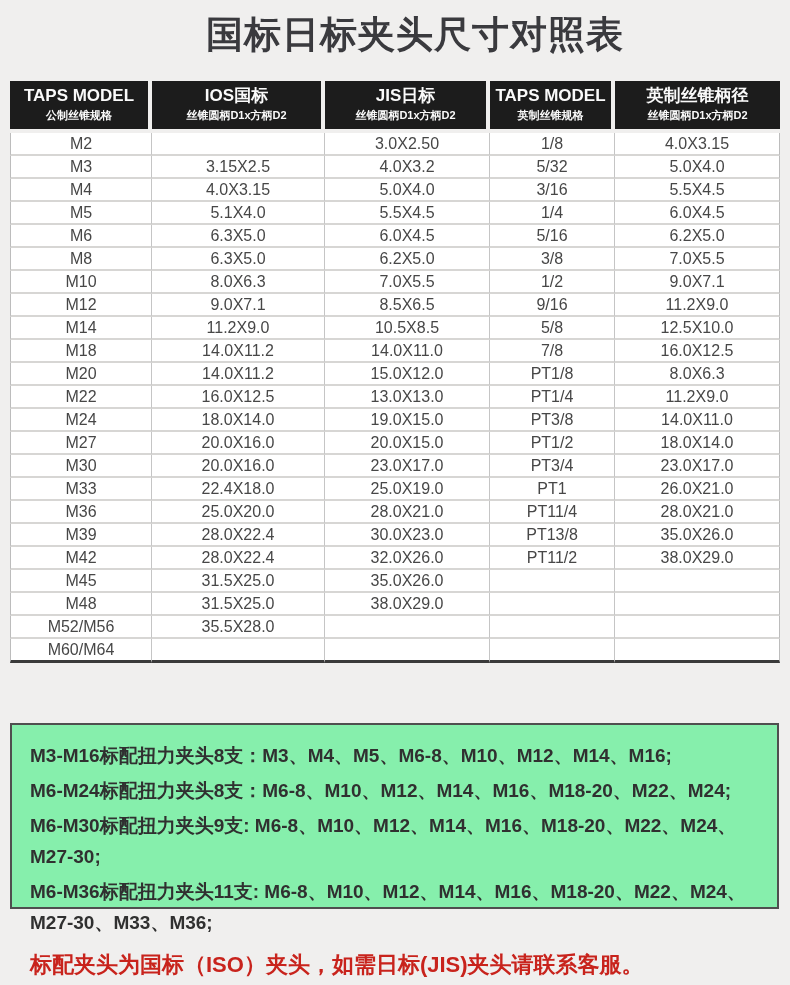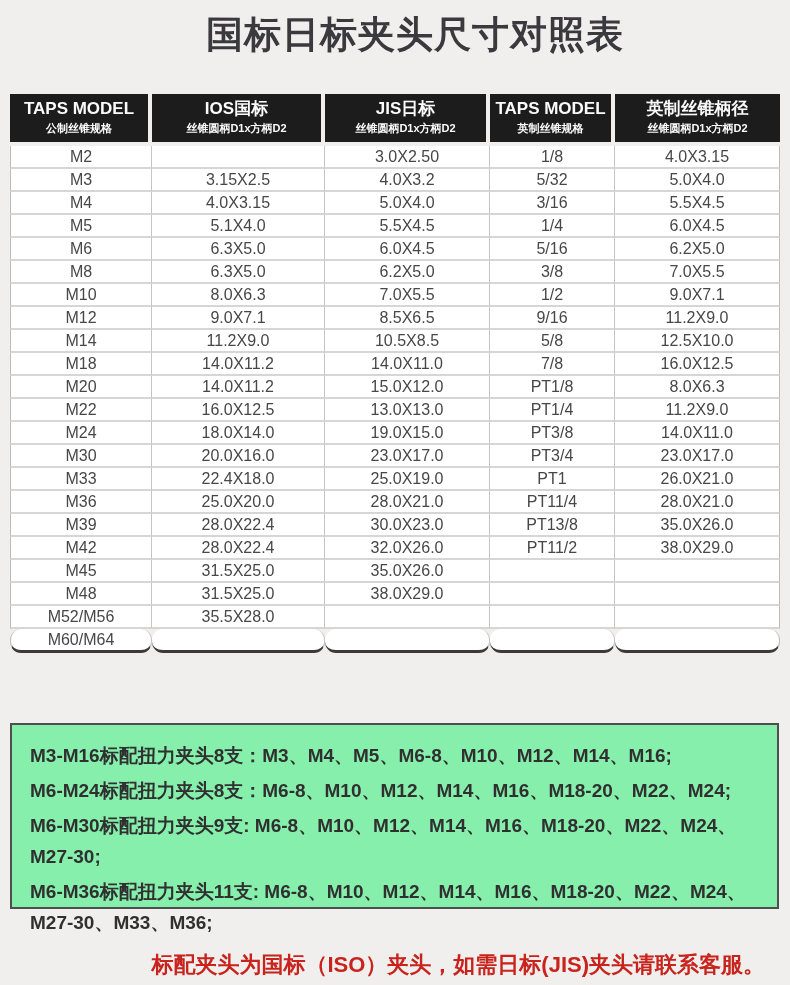--- a/index.html
+++ b/index.html
@@ -13,21 +13,21 @@
     padding-top:12px;
     text-align:center;
     font-size:37px;
     font-weight:800;
     letter-spacing:1px;
     color:#3a3a3e;
     line-height:1.25;
     margin-left:40px;
   }
   .table-wrap{
-    position:absolute;left:10px;top:94px;width:770px;
+    position:absolute;left:10px;top:81px;width:770px;
   }
   table.spec{
     width:770px;
     table-layout:fixed;
     border-collapse:separate;
     border-spacing:0;
   }
   thead th{
     background:var(--header-bg,#1c1c1c);
     color:#fafafa;
@@ -49,21 +49,21 @@
     text-align:center;
     font-size:16px;
     color:#474747;
     border-right:1px solid #c5c5c5;
     border-bottom:2px solid #d7d6d4;
     overflow:hidden;
     white-space:nowrap;
   }
   tbody td:first-child{border-left:1px solid #bcbcbc;}
   tbody td:last-child{border-right:1px solid #bcbcbc;}
-  tbody tr:last-child td{border-bottom:3px solid #3a3a3a;border-radius:11px;}
+  tbody tr:last-child td{border-bottom:3px solid #3a3a3a;}
   .notes-box{
     position:absolute;left:10px;top:723px;
     width:769px;height:186px;
     box-sizing:border-box;
     background:#86efac;
     border:2px solid #4f4f4f;
     padding:15px 12px 0 18px;
   }
   .notes-box p.note-line{
     margin:0 0 4px 0;
@@ -71,21 +71,20 @@
     font-weight:600;
     color:#303030;
     line-height:31px;
   }
   .notes-box p.warning-line{
     margin:10px 0 0 0;
     font-size:22px;
     font-weight:700;
     color:var(--accent,#c8231c);
     line-height:34px;
-    text-align:right;
   }
 </style>
 </head>
 <body style="--accent: #c8231c; --header-bg: #1c1c1c; --page-bg: #f0efee;">
 
 <div class="page-title">国标日标夹头尺寸对照表</div>
 
 <div class="table-wrap">
   <table class="spec">
     <colgroup>
@@ -205,20 +204,27 @@
           <td>11.2X9.0</td>
         </tr>
         <tr>
           <td>M24</td>
           <td>18.0X14.0</td>
           <td>19.0X15.0</td>
           <td>PT3/8</td>
           <td>14.0X11.0</td>
         </tr>
         <tr>
+          <td>M27</td>
+          <td>20.0X16.0</td>
+          <td>20.0X15.0</td>
+          <td>PT1/2</td>
+          <td>18.0X14.0</td>
+        </tr>
+        <tr>
           <td>M30</td>
           <td>20.0X16.0</td>
           <td>23.0X17.0</td>
           <td>PT3/4</td>
           <td>23.0X17.0</td>
         </tr>
         <tr>
           <td>M33</td>
           <td>22.4X18.0</td>
           <td>25.0X19.0</td>

